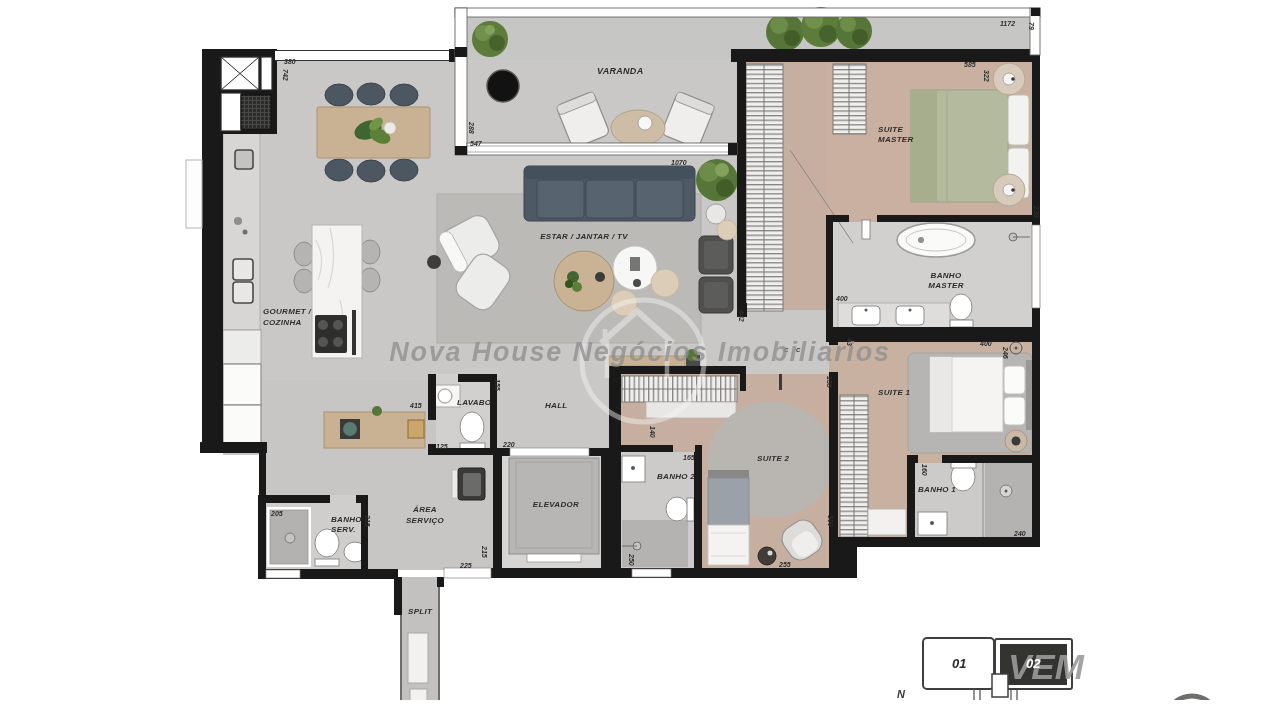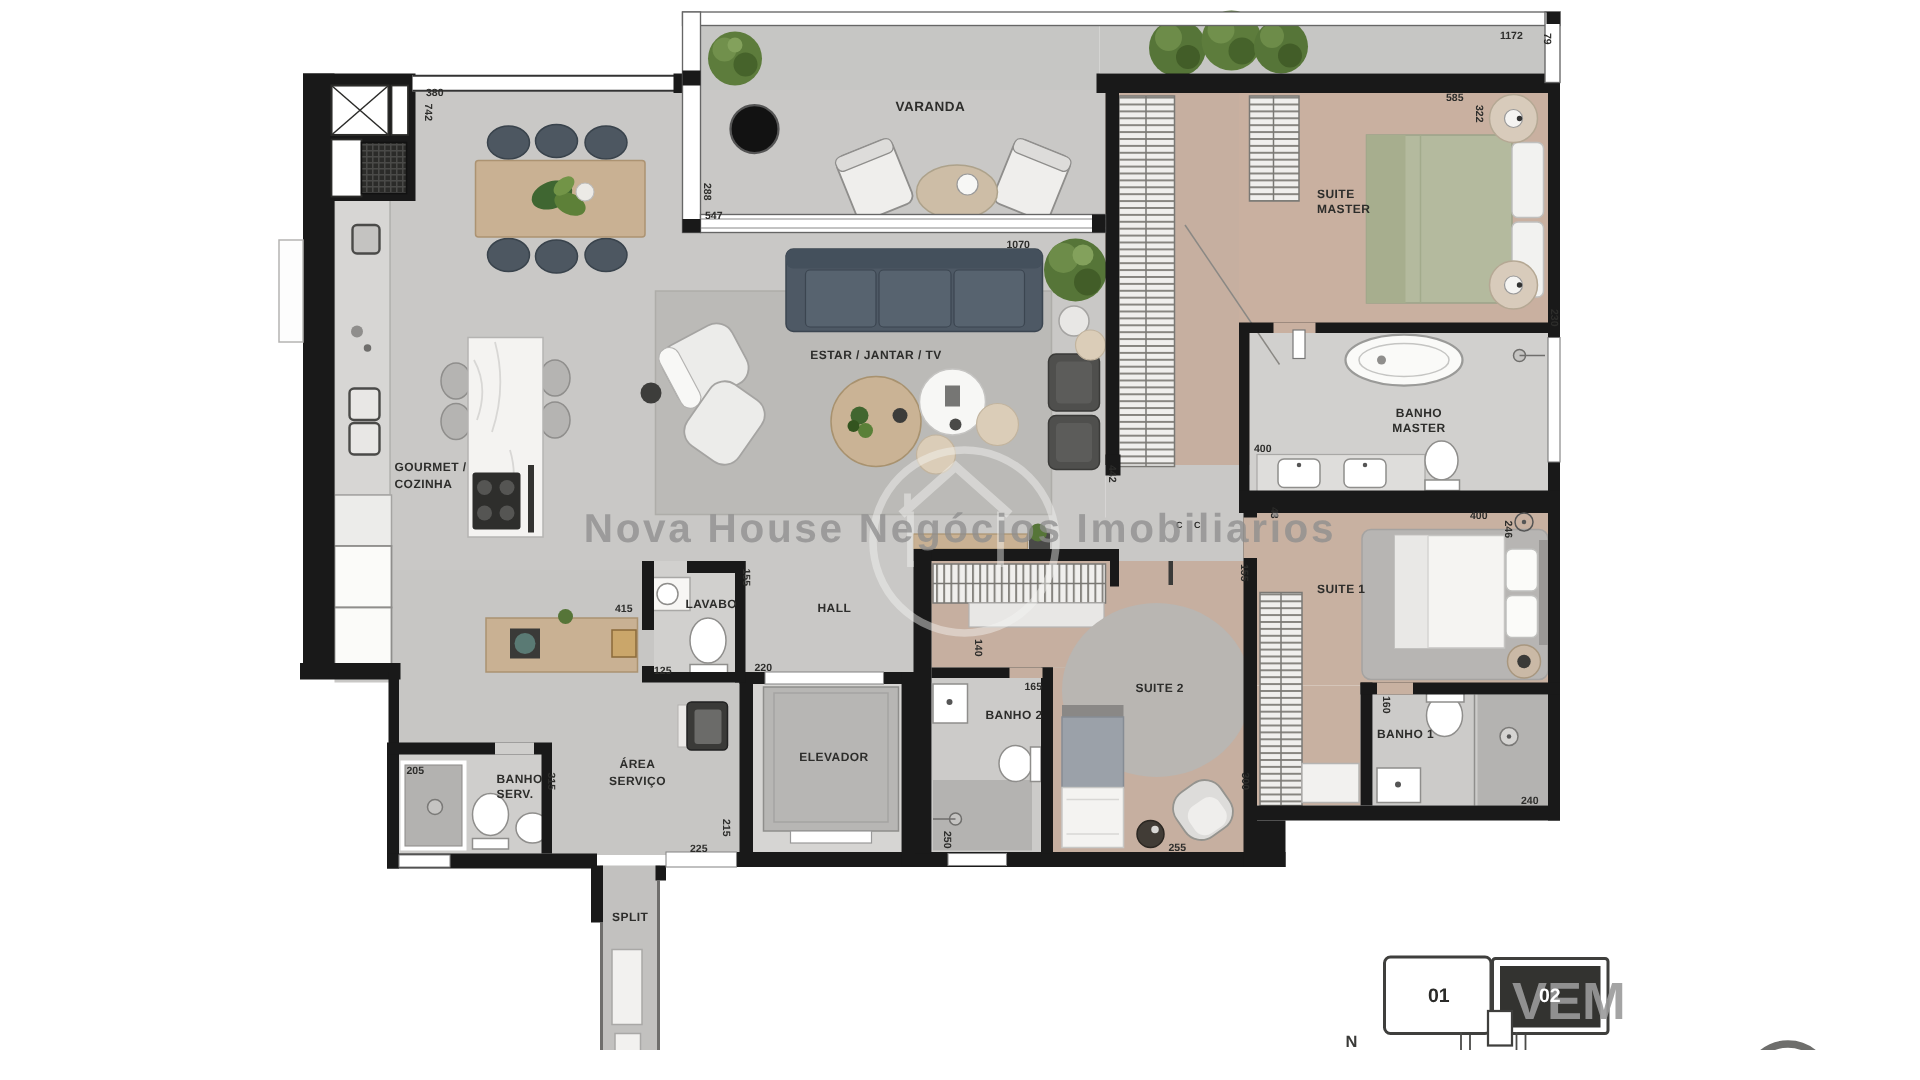--- a/index.html
+++ b/index.html
@@ -1,17 +1,17 @@
 <!DOCTYPE html>
 <html><head>
 <meta charset="utf-8">
 <style>
 html,body{margin:0;padding:0;background:#ffffff;}
 *{font-family:"Liberation Sans",sans-serif;}
-#wrap{position:relative;width:1280px;height:700px;overflow:hidden;background:#fff;}
+#wrap{position:relative;width:1280px;height:700px;overflow:hidden;background:#fff;font-style:italic;}
 </style>
 </head>
 <body>
 <div id="wrap">
 <svg width="1280" height="720" viewBox="0 0 1280 720" xmlns="http://www.w3.org/2000/svg">
 <defs>
 <pattern id="shelfV" width="6" height="4.6" patternUnits="userSpaceOnUse">
   <rect width="6" height="4.6" fill="#f0efed"></rect>
   <rect y="0" width="6" height="1.3" fill="#86847f"></rect>
 </pattern>

